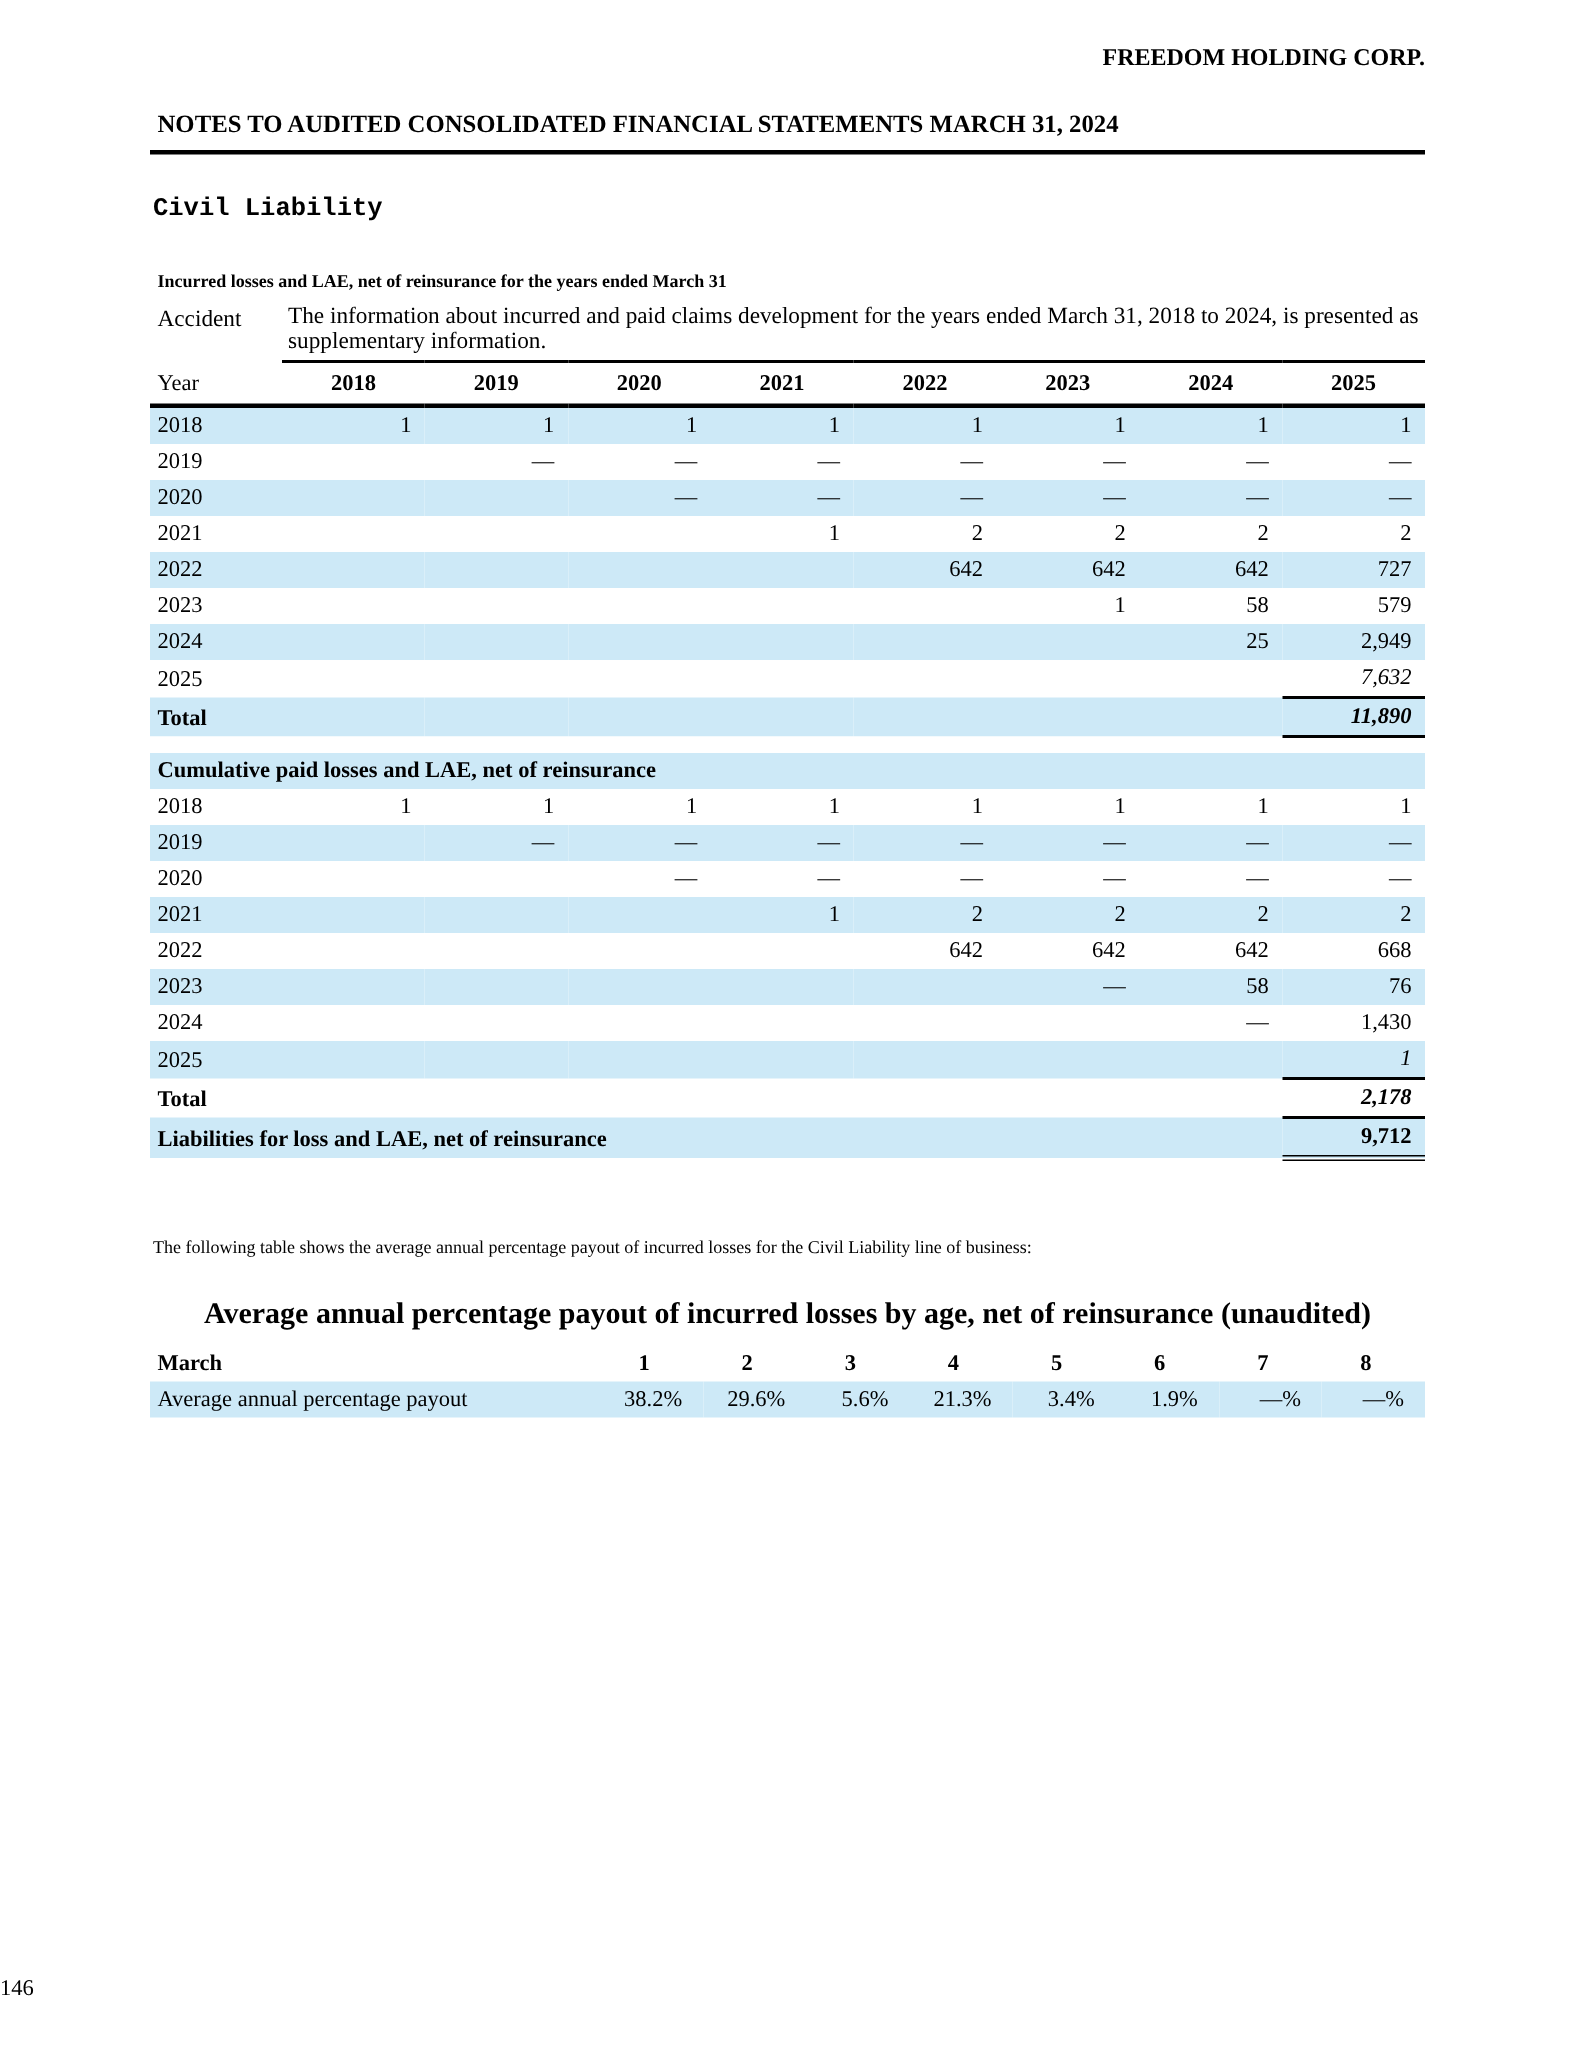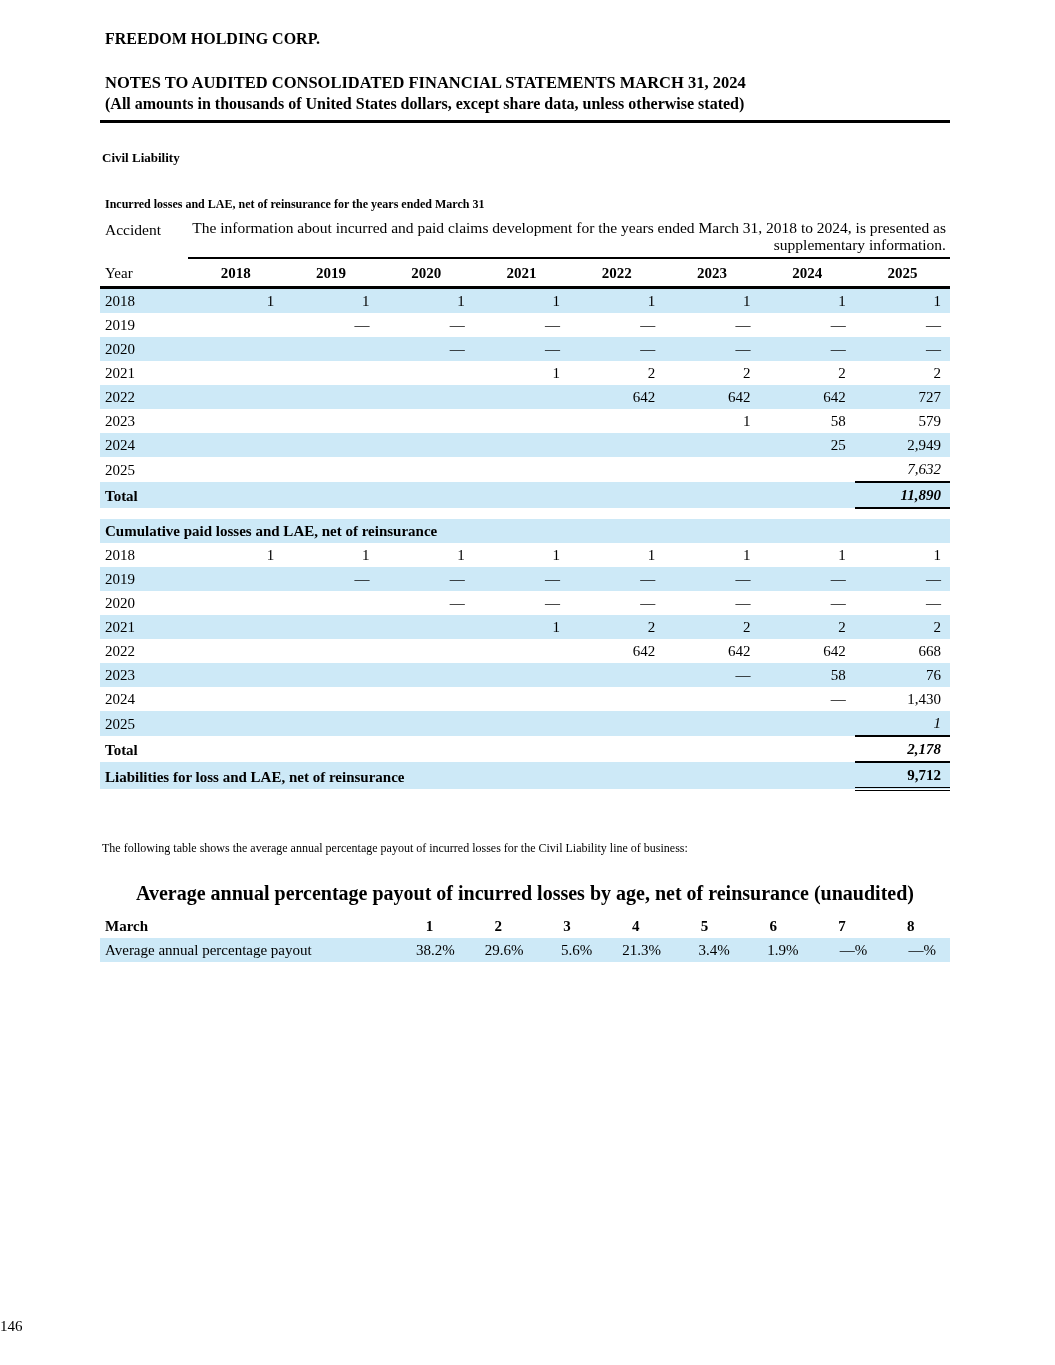--- a/index.html
+++ b/index.html
@@ -8,39 +8,39 @@
     background:#ffffff; color:#000;
     font-family:"Liberation Serif", serif;
     position:relative; overflow:hidden;
   }
   .content { padding:14px 105px 0 100px; }
 
   
   .toc-line { font-size:16px; font-style:italic; }
   .toc-link { color:var(--link,#3232cd); text-decoration:underline; cursor:pointer; }
   .toc-tail { color:#000; }
-  .company { font-weight:bold; font-size:16px; margin:16px 0 0 5px; }
+  .company { font-weight:bold; font-size:16px; margin:16px 0 0 5px;text-align:right; }
   .notes-title { font-weight:bold; font-size:16.5px; margin:25px 0 0 5px; }
   .notes-subtitle { font-weight:bold; font-size:16px; margin:2px 0 0 5px; }
   .top-rule { border-bottom:3px solid #000; margin-top:7px; }
-  .section-heading { font-weight:bold; font-size:13px; margin:27px 0 0 2px; }
+  .section-heading { font-weight:bold; font-size:17px; margin:27px 0 0 2px;font-family:Liberation Mono, monospace; }
   .table-title { font-weight:bold; font-size:12px; margin:31px 0 0 5px; }
 
   
   table { border-collapse:collapse; table-layout:fixed; width:850px; }
   td { font-size:15px; line-height:18px; padding:3px 0; vertical-align:bottom; overflow:visible; }
   col.c-lbl { width:88px; }
   .lbl { text-align:left; padding-left:5px; white-space:nowrap; }
   .val { text-align:right; padding-right:9px; }
   tr.shade td { background:var(--shade,#cde9f7); }
   tr.bold td { font-weight:bold; }
   td.rule { border-bottom:2.5px solid #000;font-style:italic; }
   td.dbl { border-bottom:4px double #000; }
   .hdr-accident { vertical-align:top; font-size:15.5px; padding-left:5px; }
-  .span-note { text-align:right; font-size:15.5px; line-height:17px; border-bottom:2px solid #000; padding:1px 4px 4px 4px; vertical-align:top; }
+  .span-note { text-align:left; font-size:15.5px; line-height:17px; border-bottom:2px solid #000; padding:1px 4px 4px 4px; vertical-align:top; }
   tr.year-row td { border-bottom:3px solid #000; padding-top:5px; padding-bottom:4px; }
   .year-hd { text-align:center; font-weight:bold; }
   tr.gap td { background:#fff; height:10px; padding:0; border:none; }
   tr.band td { font-weight:bold; padding-left:5px; }
 
   
   .payout-intro { font-size:12px; margin:50px 0 0 2px; }
   .payout-title { font-weight:bold; font-size:20px; text-align:center; margin:26px 0 0 0; width:850px; }
   .payout-table { margin-top:9px; }
   .payout-table col.c-lbl { width:300px; }
@@ -52,21 +52,20 @@
 </style>
 </head>
 <body style="--shade: #cde9f7; --link: #3232cd;">
 
 <div class="content">
 
 
   <div class="company">FREEDOM HOLDING CORP.</div>
 
   <div class="notes-title">NOTES TO AUDITED CONSOLIDATED FINANCIAL STATEMENTS MARCH 31, 2024</div>
-  <div class="notes-subtitle">(All amounts in thousands of United States dollars, except share data, unless otherwise stated)</div>
   <div class="top-rule"></div>
 
   <div class="section-heading">Civil Liability</div>
 
   <div class="table-title">Incurred losses and LAE, net of reinsurance for the years ended March 31</div>
 
   <table class="claims-table" style="margin-top:6px;">
     <colgroup>
       <col class="c-lbl">
         <col>

